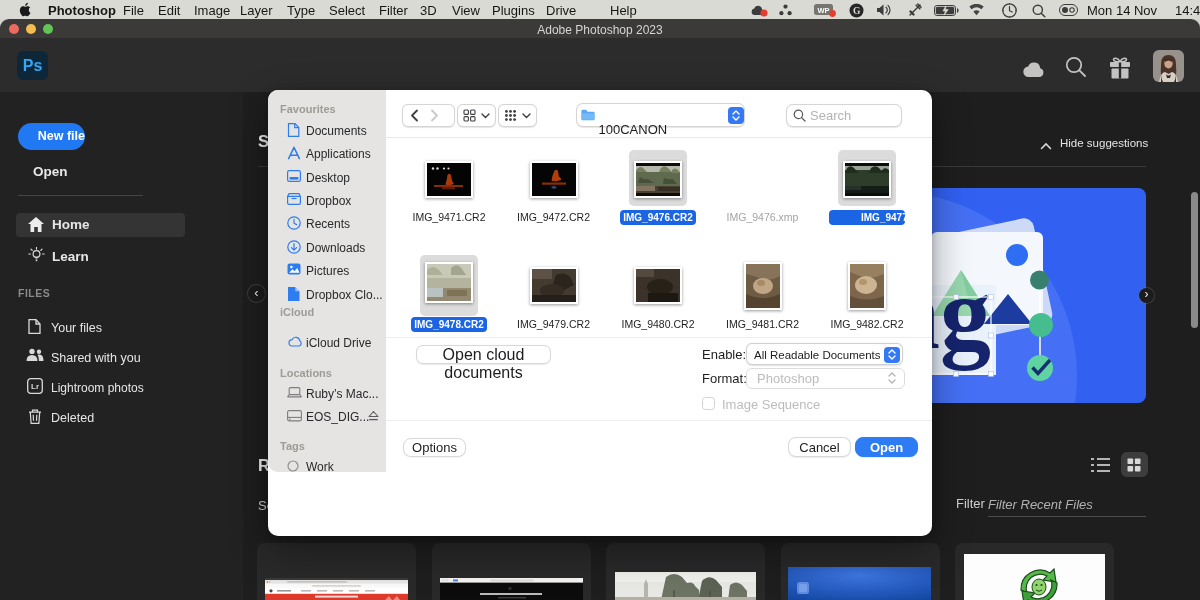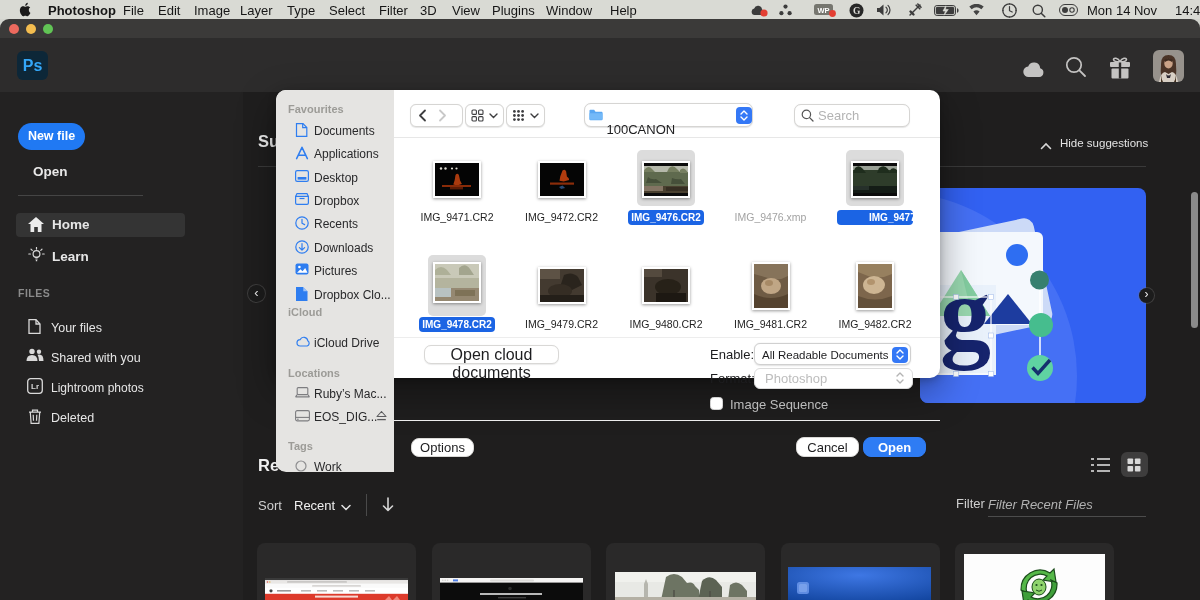--- a/index.html
+++ b/index.html
@@ -6,29 +6,29 @@
 html,body { width:1200px; height:600px; overflow:hidden; font-family:"Liberation Sans", sans-serif; background:#1f1e1e; }
 .abs { position:absolute; }
 #stage { position:relative; width:1200px; height:600px; }
 #menubar { left:0; top:0; width:1200px; height:19px; background:#d9dad4; color:#161616; font-size:13px; }
 #titlebar { left:0; top:19px; width:1200px; height:19px; background:#3b3a39; border-radius:9px 9px 0 0; }
 .tl { position:absolute; top:24px; width:10px; height:10px; border-radius:50%; }
 #titletext { left:0; right:0; top:23px; text-align:center; color:#d6d5d4; font-size:12px; }
 #psheader { left:0; top:38px; width:1200px; height:54px; background:#2d2c2c; }
 #pslogo { left:17px; top:51px; width:31px; height:29px; background:#0d2738; border-radius:6px; color:#34a7f8; font-weight:bold; font-size:16px; text-align:center; line-height:29px; }
 #sidebar { left:0; top:92px; width:243px; height:508px; background:#232222; }
-#newfile { left:18px; top:123px; width:67px; height:27px; background:#2079f3; border-radius:14px; color:#fff; font-weight:bold; font-size:12.5px; text-align:center; line-height:27px; }
+#newfile { left:18px; top:123px; width:67px; height:27px; background:#2079f3; border-radius:14px; color:#fff; font-weight:bold; font-size:12.5px; text-align:right; line-height:27px; }
 #openbtn { left:33px; top:164px; color:#e8e8e8; font-weight:bold; font-size:13.5px; }
 #sidesep { left:18px; top:195px; width:125px; height:1px; background:#454545; }
 #homerow { left:16px; top:213px; width:169px; height:24px; background:#343434; border-radius:4px; }
 .srow { position:absolute; color:#e6e6e6; font-size:13.5px; font-weight:bold; white-space:nowrap; }
 .slabel { position:absolute; color:#8a8a8a; font-size:10.5px; font-weight:bold; letter-spacing:0.5px; }
 #content { left:243px; top:92px; width:957px; height:508px; background:#1f1e1e; }
 #banner { left:677px; top:96px; width:226px; height:215px; border-radius:8px; overflow:hidden; }
-#dialog { left:268px; top:90px; width:664px; height:288px; background:#ffffff; border-radius:10px; box-shadow:0 14px 38px rgba(0,0,0,0.38), 0 2px 9px rgba(0,0,0,0.22);margin-left:8px; }
+#dialog { left:268px; top:90px; width:664px; height:446px; background:#ffffff; border-radius:10px; box-shadow:0 14px 38px rgba(0,0,0,0.38), 0 2px 9px rgba(0,0,0,0.22); }
 #dlgside { position:absolute; left:0; top:0; width:118px; height:382px; background:#e5e4e2; border-radius:10px 0 0 10px; }
 .dlbl { position:absolute; left:12px; color:#9c9b97; font-size:11px; font-weight:bold; }
 .ditem { position:absolute; left:38px; color:#29292b; font-size:12px; white-space:nowrap; }
 .dicon { position:absolute; left:19px; }
 .tbtn { position:absolute; background:#fff; border:1px solid #d6d5d3; border-radius:6px; box-shadow:0 0.5px 1px rgba(0,0,0,0.10); }
 .fname { position:absolute; font-size:10.5px; color:#1f1f1f; text-align:center; width:110px; }
 .fsel { position:absolute; background:#1b64e4; color:#fff; font-weight:bold; font-size:10px; border-radius:4px; text-align:center; height:15px; line-height:15px; }
 .fbox { position:absolute; background:#dcdcdc; border-radius:5px; }
 .thumb { position:absolute; background:#fff; box-shadow:0 1px 3px rgba(0,0,0,0.4); padding:2px; }
 .thumb svg { display:block; }
@@ -47,21 +47,21 @@
     <span class="abs" style="left:123px;top:2.5px;">File</span>
     <span class="abs" style="left:158px;top:2.5px;">Edit</span>
     <span class="abs" style="left:194px;top:2.5px;">Image</span>
     <span class="abs" style="left:240px;top:2.5px;">Layer</span>
     <span class="abs" style="left:287px;top:2.5px;">Type</span>
     <span class="abs" style="left:329px;top:2.5px;">Select</span>
     <span class="abs" style="left:379px;top:2.5px;">Filter</span>
     <span class="abs" style="left:420px;top:2.5px;">3D</span>
     <span class="abs" style="left:452px;top:2.5px;">View</span>
     <span class="abs" style="left:492px;top:2.5px;">Plugins</span>
-    <span class="abs" style="left:546px;top:2.5px;">Window</span>
+    <span class="abs" style="left:546px;top:2.5px;">Drive</span>
     <span class="abs" style="left:610px;top:2.5px;">Help</span>
     <svg class="abs" style="left:749px;top:4px;" width="20" height="13" viewBox="0 0 20 13">
         <path fill="#3c3c3c" d="M13 5.5a4 4 0 0 0-7.8-1A3.3 3.3 0 0 0 5.6 11h7a2.8 2.8 0 0 0 .4-5.5z"></path>
         <circle cx="15" cy="9" r="3.6" fill="#e33e32"></circle>
       </svg>
     <svg class="abs" style="left:778px;top:4px;" width="15" height="12" viewBox="0 0 15 12">
         <circle cx="7.5" cy="2.6" r="2.1" fill="#3c3c3c"></circle>
         <circle cx="3.4" cy="9.2" r="2.1" fill="#3c3c3c"></circle>
         <circle cx="11.6" cy="9.2" r="2.1" fill="#3c3c3c"></circle>
       </svg>
@@ -107,20 +107,21 @@
         <circle cx="13" cy="6" r="2.2" fill="none" stroke="#3c3c3c" stroke-width="1.1"></circle>
       </svg>
     <span class="abs" style="left:1087px;top:2.5px;">Mon 14 Nov</span>
     <span class="abs" style="left:1167px;top:2.5px;margin-left:8px;">14:43</span>
   </div>
   <div class="abs" style="left:0;top:19px;width:1200px;height:10px;background:#d3d4ce;"></div>
   <div id="titlebar" class="abs"></div>
   <div class="tl" style="left:9px;background:#ed6a5e;"></div>
   <div class="tl" style="left:26px;background:#f4bd4f;"></div>
   <div class="tl" style="left:43px;background:#61c455;"></div>
+  <div id="titletext" class="abs">Adobe Photoshop 2023</div>
   <div id="psheader" class="abs"></div>
   <div id="pslogo" class="abs">Ps</div>
   <svg class="abs" style="left:1022px;top:59px;" width="23" height="20" viewBox="0 0 23 20">
       <path fill="#c4c3c2" d="M18.2 9.2a6.2 6.2 0 0 0-12-1.6A5.2 5.2 0 0 0 6.8 18h10.4a4.5 4.5 0 0 0 1-8.8z"></path>
     </svg>
   <svg class="abs" style="left:1065px;top:56px;" width="22" height="22" viewBox="0 0 22 22">
       <circle cx="9" cy="9" r="7.2" fill="none" stroke="#c4c3c2" stroke-width="1.7"></circle>
       <path d="M14.4 14.4 L20 20" stroke="#c4c3c2" stroke-width="1.8" stroke-linecap="round"></path>
     </svg>
   <svg class="abs" style="left:1109px;top:56px;" width="22" height="23" viewBox="0 0 22 23">

